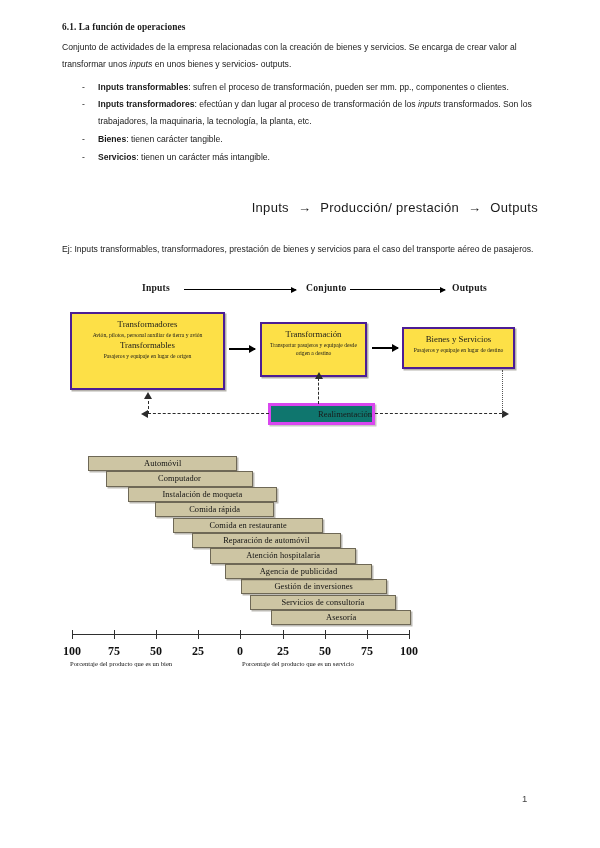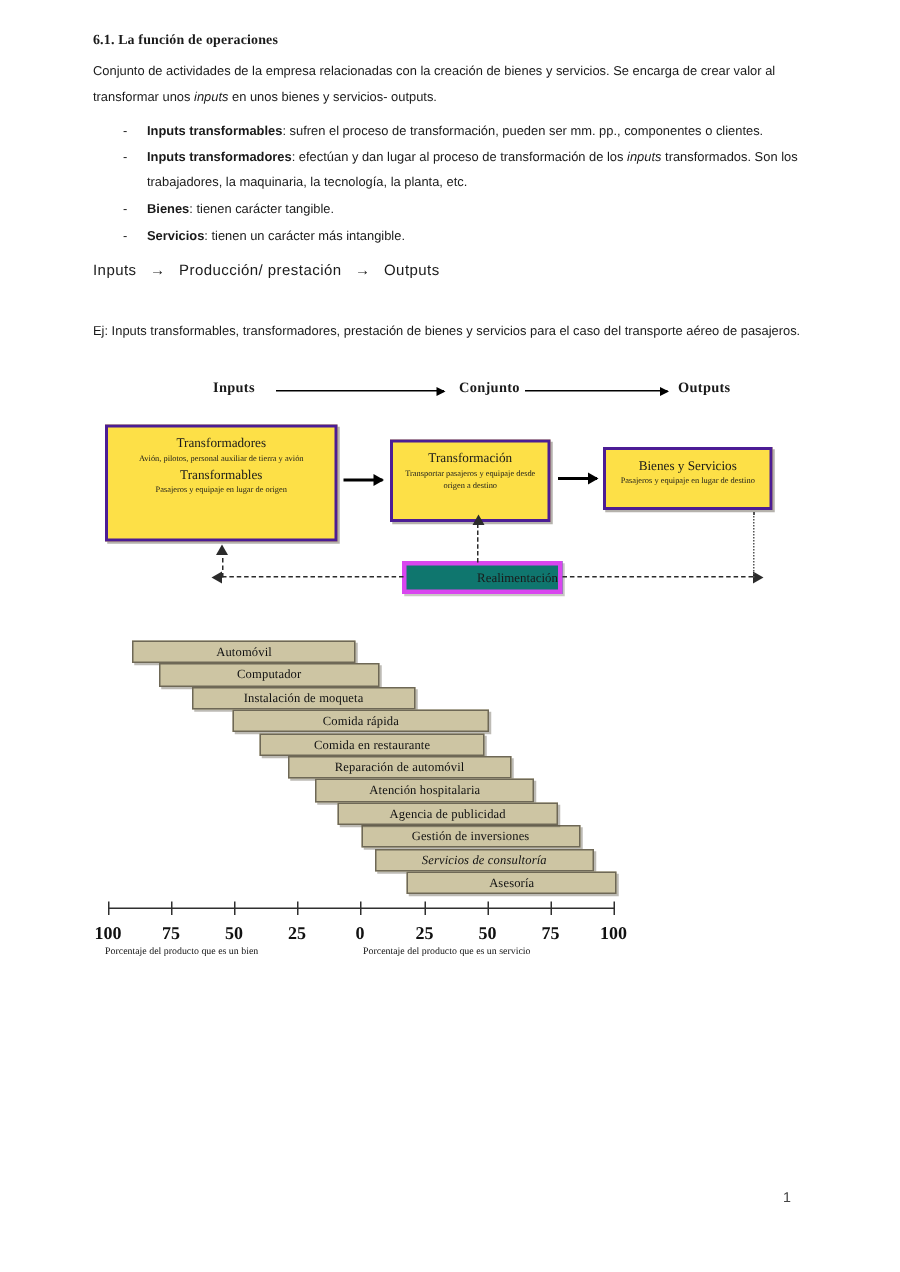--- a/index.html
+++ b/index.html
@@ -75,23 +75,23 @@
   }
   ul.bullets li .dash {
     position: absolute;
     left: 20px;
     top: 0;
   }
   ul.bullets li b { font-weight: bold; }
   ul.bullets li i { font-style: italic; }
 
   .flowline {
-    text-align: left;
-    font-size: 10px;
-    margin-top: 10px;
+    text-align: right;
+    font-size: 13px;
+    margin-top: 35px;
     letter-spacing: 0.3px;
   }
   .flowline .arw { padding: 0 9px; }
 
   .para-ej { margin-top: 26px; }
 
   
   .diagram {
     position: relative;
     margin-top: 24px;
@@ -371,27 +371,27 @@
       <div class="dash-v fb-up ah-up"></div>
       <div class="dash-v fb-leftv ah-lt"></div>
       <div class="dot-v fb-rightv"></div>
     </div>
 
     <div class="stair">
 
       <div class="bar" style="top: 0px; left: 26px; width: 149.45px;">Automóvil</div>
       <div class="bar" style="top: 15.4px; left: 44.3px; width: 146.4px;">Computador</div>
       <div class="bar" style="top: 30.8px; left: 65.65px; width: 149.45px;">Instalación de moqueta</div>
-      <div class="bar" style="top: 46.2px; left: 93.1px; width: 171px;">Comida rápida</div>
+      <div class="bar" style="top: 46.2px; left: 93.1px; width: 119px;">Comida rápida</div>
       <div class="bar" style="top: 61.6px; left: 111.4px; width: 149.45px;">Comida en restaurante</div>
       <div class="bar" style="top: 77px; left: 129.7px; width: 149.45px;">Reparación de automóvil</div>
       <div class="bar" style="top: 92.4px; left: 148px; width: 146.4px;">Atención hospitalaria</div>
       <div class="bar" style="top: 123.2px; left: 178.5px; width: 146.4px;">Gestión de inversiones</div>
       <div class="bar" style="top: 107.8px; left: 163.25px; width: 146.4px;">Agencia de publicidad</div>
-      <div class="bar" style="top: 138.6px; left: 187.65px; width: 146.4px; font-style: italic;">Servicios de consultoría</div>
+      <div class="bar" style="top: 138.6px; left: 187.65px; width: 146.4px;">Servicios de consultoría</div>
       <div class="bar" style="top: 154px; left: 209px; width: 140.3px;">Asesoría</div>
 
       <div class="axis-wrap">
         <div class="axis-line"></div>
 
         <div class="tick" style="left:10px;"></div>
         <div class="tick" style="left:52px;"></div>
         <div class="tick" style="left:94px;"></div>
         <div class="tick" style="left:136px;"></div>
         <div class="tick" style="left:178px;"></div>

